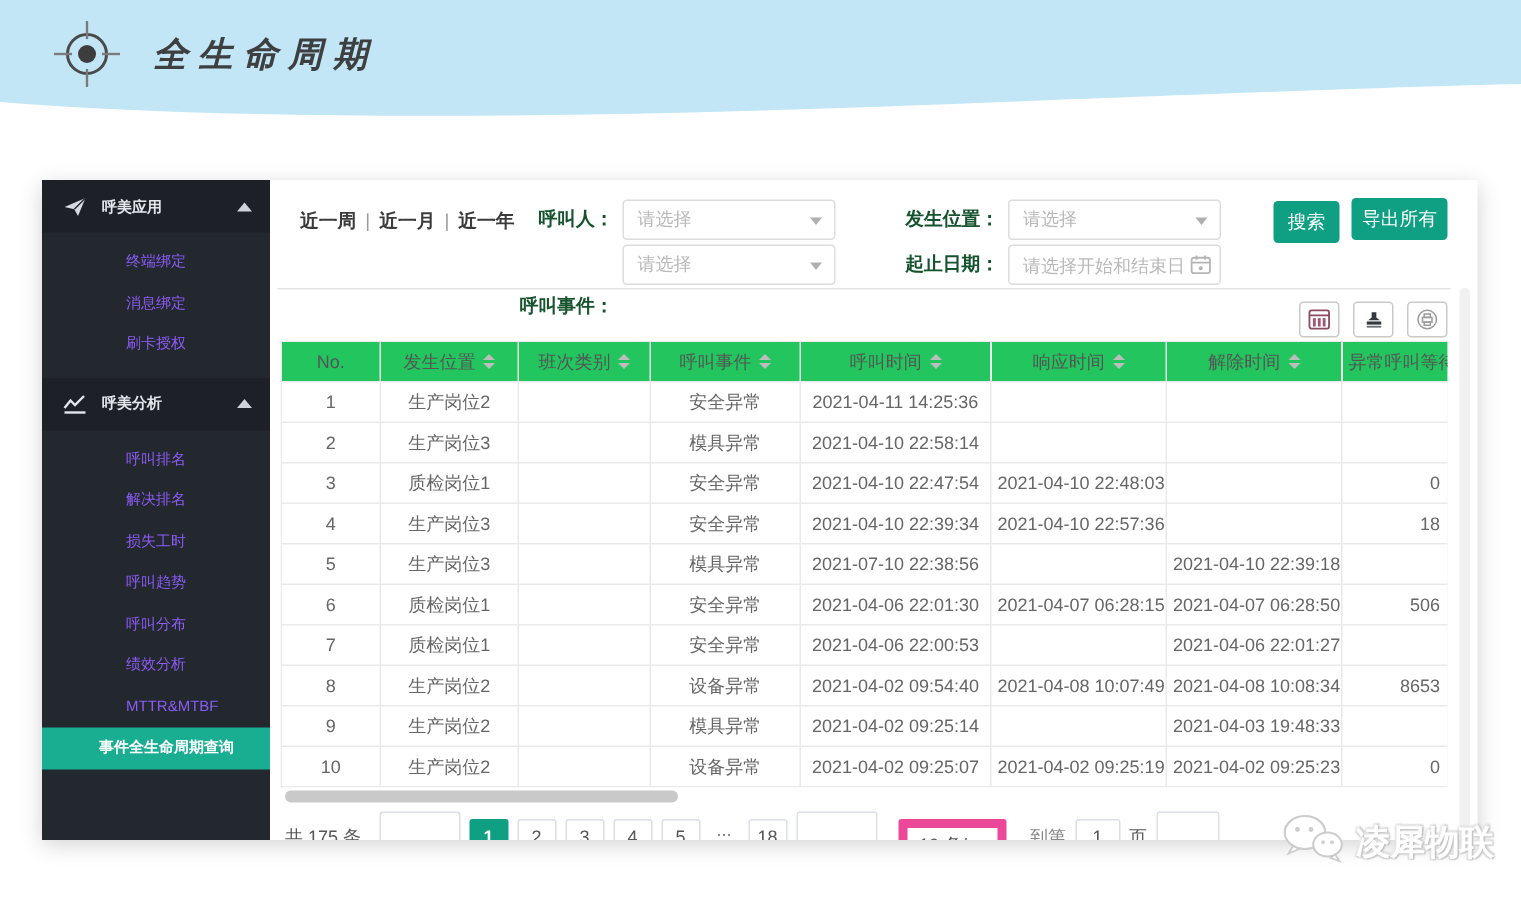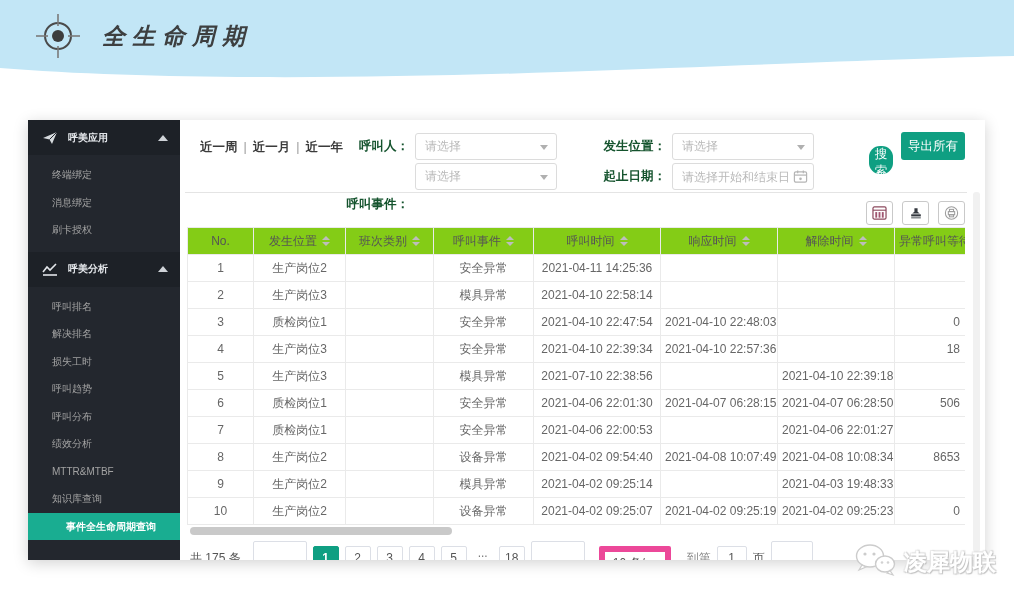--- a/index.html
+++ b/index.html
@@ -18,21 +18,21 @@
 
   
   .sidebar { width:152px; background:#23272e; flex:none; overflow:hidden; font-size:10px; }
   .side-group-header { height:35px; display:flex; align-items:center; padding:0 12px 0 14px;
                        background:#1d2127; color:#e3e6ea; font-weight:bold; cursor:pointer; }
   .side-group-header .g-icon { width:16px; height:14px; margin-right:10px; flex:none; }
   .side-group-header .g-label { flex:1; }
   .caret-up { width:0; height:0; border-left:5px solid transparent; border-right:5px solid transparent;
               border-bottom:6px solid #cfd3d8; }
   .side-items { padding:6px 0 8px 0; }
-  .side-item { height:27.5px; line-height:27.5px; padding-left:24px; color:#a3a3a3; cursor:pointer; white-space:nowrap; }
+  .side-item { height:27.5px; line-height:27.5px; padding-left:56px; color:#8b5cf6; cursor:pointer; white-space:nowrap; }
   .side-item.active { background:#19ad91; color:#ffffff; padding-left:38px; font-weight:bold; }
 
   
   .content { flex:1; position:relative; padding:0 20px 0 7px; overflow:hidden; }
 
   .filters { position:relative; height:66px; margin-top:6px; font-size:12.5px; }
   .quick-links { position:absolute; left:13px; top:13px; color:#3b3b3b; font-weight:bold; }
   .quick-links span.ql { cursor:pointer; }
   .quick-links span.sep { color:#9a9a9a; margin:0 6px; font-weight:normal; }
   .f-label { position:absolute; color:#14532d; font-weight:bold; text-align:right; width:76px; line-height:27px; }
@@ -41,35 +41,35 @@
                  cursor:pointer; white-space:nowrap; overflow:hidden; }
   .caret-down { position:absolute; right:8px; top:11px; width:0; height:0;
                 border-left:4.5px solid transparent; border-right:4.5px solid transparent;
                 border-top:5px solid #b0b0b0; }
   .date-input { position:absolute; width:142px; height:27px; border:1px solid #dcdcdc; border-radius:3px;
                 background:#fff; font-size:12px; padding:0 24px 0 9px; color:#555; }
   .date-input::placeholder { color:#b9b9b9; }
   .cal-icon { position:absolute; right:6px; top:6px; width:15px; height:15px; }
   .btn { position:absolute; height:28px; border:none; border-radius:3px; background:#0f9f82; color:#fff;
          font-size:12.5px; cursor:pointer; font-family:inherit; }
-  .btn.search { right:72px; width:24px; top:20px;border-radius:11px; }
+  .btn.search { right:72px; width:44px; top:8px; }
   .btn.export { right:0; width:64px; top:6px; }
 
   .divider { border-top:1px solid #e4e4e4; margin:0 -2px; }
 
   .table-toolbar { height:34px; display:flex; justify-content:flex-end; align-items:center; gap:9px; padding-top:5px; }
   .tool-btn { width:27px; height:24px; border:1px solid #c9c9c9; border-radius:3px; background:#fff;
               display:flex; align-items:center; justify-content:center; cursor:pointer; }
 
   
   .table-wrap { width:778px; overflow:hidden; }
   table { border-collapse:collapse; table-layout:fixed; width:778px; font-size:12px; }
   th, td { border:1px solid #eaeaea; height:27px; text-align:center; white-space:nowrap; overflow:hidden;
            padding:0 4px; }
-  th { background:#84cc16; color:#555; font-weight:normal; }
+  th { background:#22c55e; color:#555; font-weight:normal; }
   td { color:#666; background:#fff; }
   td.num { text-align:right; padding-right:5px; }
   .sort-carets { display:inline-block; vertical-align:middle; margin-left:5px; }
   .sort-carets i { display:block; width:0; height:0; border-left:4px solid transparent; border-right:4px solid transparent; }
   .sort-carets i.up { border-bottom:4px solid #bdbdbd; margin-bottom:2px; }
   .sort-carets i.dn { border-top:4px solid #bdbdbd; }
 
   .hscroll { position:relative; height:8px; margin-top:2px; }
   .hscroll .thumb { position:absolute; left:3px; top:0; width:262px; height:8px; background:#c9c9c9; border-radius:4px; cursor:pointer; }
 
@@ -144,21 +144,20 @@
         <i class="caret-up"></i>
       </div>
       <div class="side-items">
         <div class="side-item">呼叫排名</div>
         <div class="side-item">解决排名</div>
         <div class="side-item">损失工时</div>
         <div class="side-item">呼叫趋势</div>
         <div class="side-item">呼叫分布</div>
         <div class="side-item">绩效分析</div>
         <div class="side-item">MTTR&amp;MTBF</div>
-        <div class="side-item">知识库查询</div>
         <div class="side-item active">事件全生命周期查询</div>
       </div>
     </div>
 
   <div class="content">
 
     <div class="filters">
       <div class="quick-links" id="quickLinks"><span class="ql">近一周</span><span class="sep">|</span><span class="ql">近一月</span><span class="sep">|</span><span class="ql">近一年</span></div>
 
       <div class="f-label" style="left:146px; top:7px;">呼叫人：</div>

